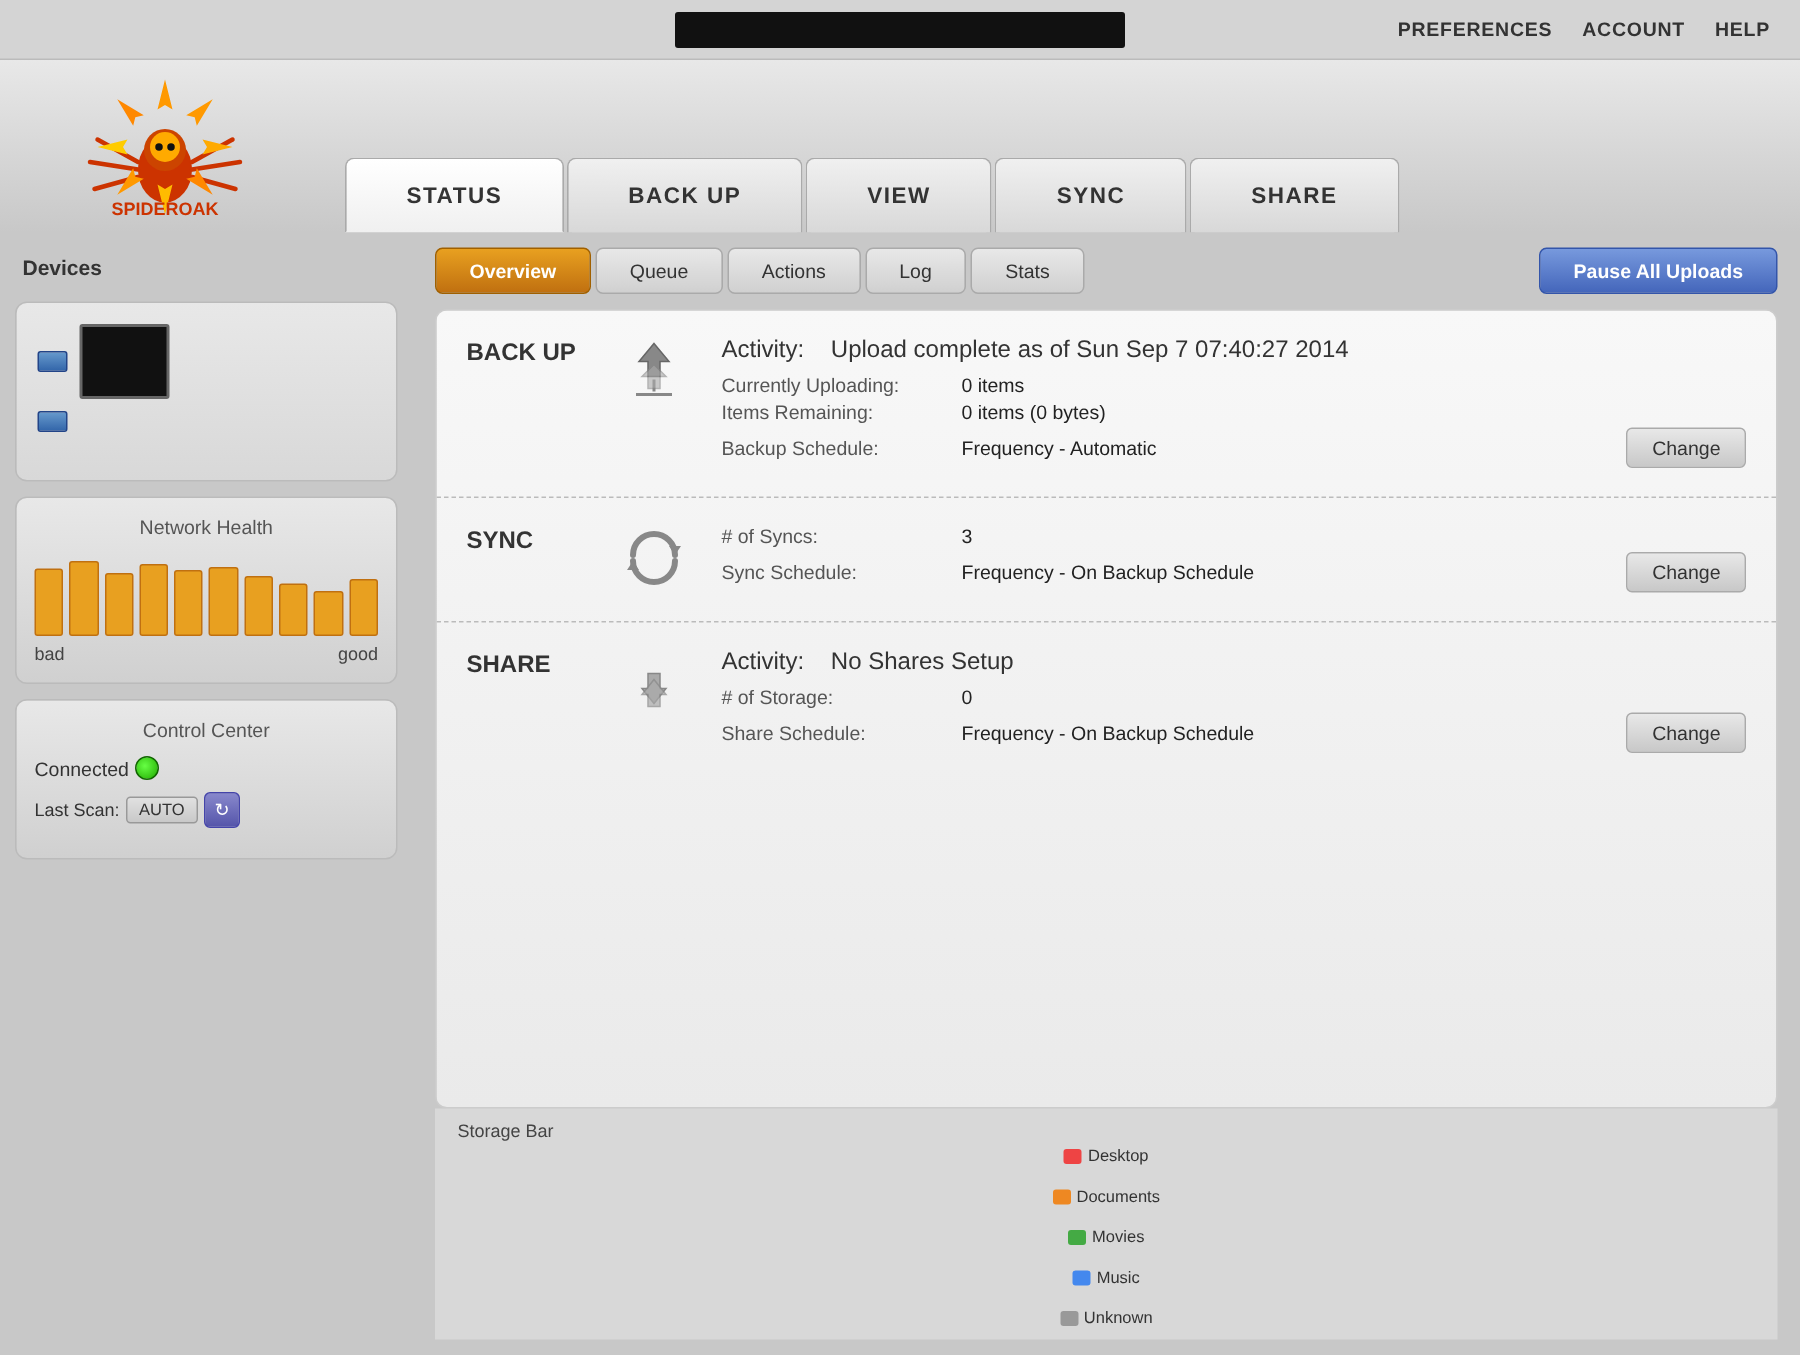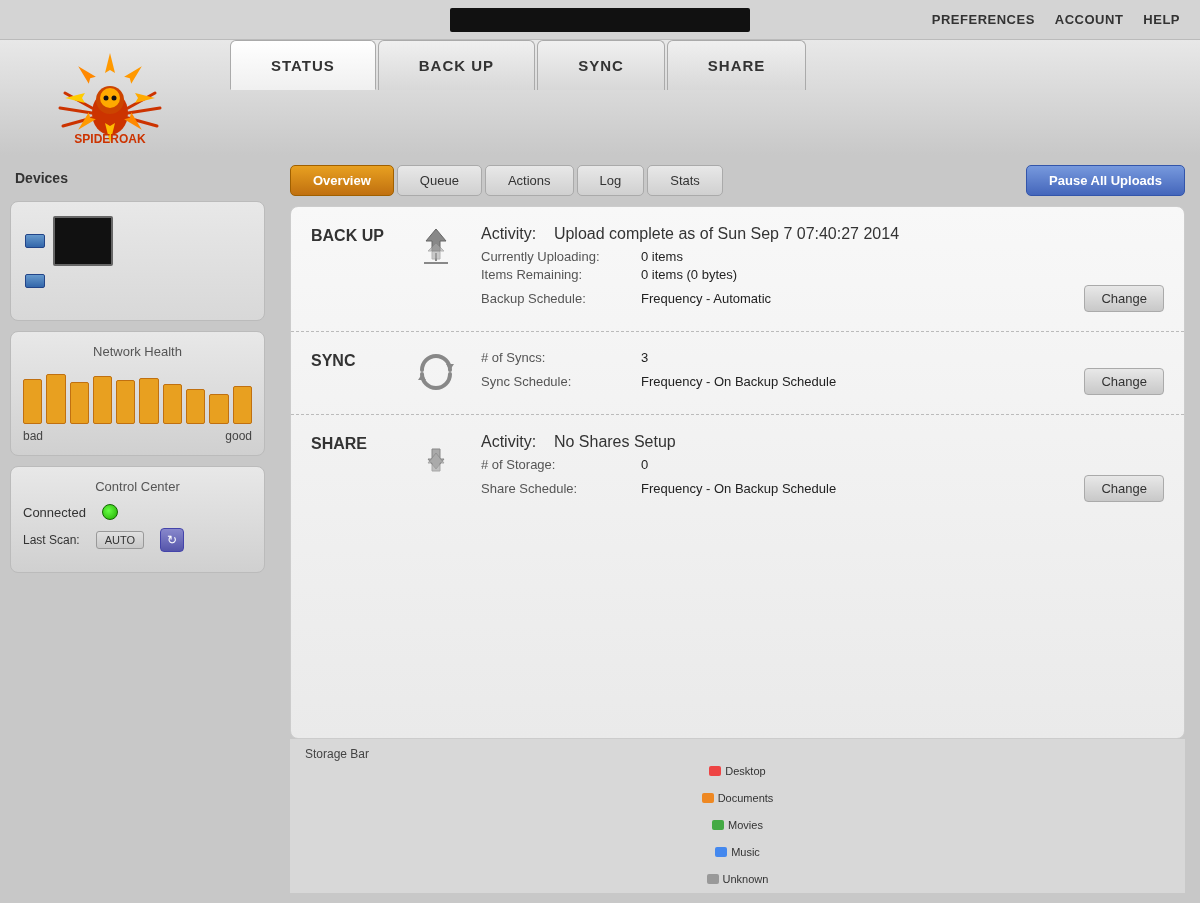--- a/index.html
+++ b/index.html
@@ -58,20 +58,21 @@
       padding: 10px;
     }
     .logo-svg {
       width: 130px;
       height: 100px;
     }
 
     
     .nav-tabs {
       display: flex;
+      align-items: flex-end;
       flex: 1;
       height: 100%;
       padding-bottom: 0;
       gap: 2px;
       padding-left: 10px;
     }
     .nav-tab {
       background: linear-gradient(to bottom, #f0f0f0, #d8d8d8);
       border: 1px solid #aaa;
       border-bottom: none;
@@ -178,21 +179,21 @@
     
     .control-panel {
       background: linear-gradient(to bottom, #e8e8e8, #d0d0d0);
       border: 1px solid #bbb;
       border-radius: 8px;
       padding: 12px;
     }
     .control-row {
       display: flex;
       align-items: center;
-      gap: 16px;
+      gap: 4px;
       margin-bottom: 8px;
     }
     .connected-label {
       font-size: 13px;
       color: #333;
     }
     .connected-indicator {
       width: 16px;
       height: 16px;
       border-radius: 50%;
@@ -472,20 +473,21 @@
 
       <circle cx="61" cy="50" r="2.5" fill="#111"></circle>
       <circle cx="69" cy="50" r="2.5" fill="#111"></circle>
 
       <text x="65" y="95" text-anchor="middle" font-size="12" font-weight="bold" fill="#cc3300" font-family="Arial">SPIDEROAK</text>
     </svg>
   </div>
   <div class="nav-tabs">
     <div class="nav-tab active">STATUS</div>
     <div class="nav-tab">BACK UP</div>
+    <div class="nav-tab">VIEW</div>
     <div class="nav-tab">SYNC</div>
     <div class="nav-tab">SHARE</div>
   </div>
 </div>
 
 <div class="main-content">
 
   <div class="sidebar">
     <div class="sidebar-title">Devices</div>
     <div class="devices-panel">

